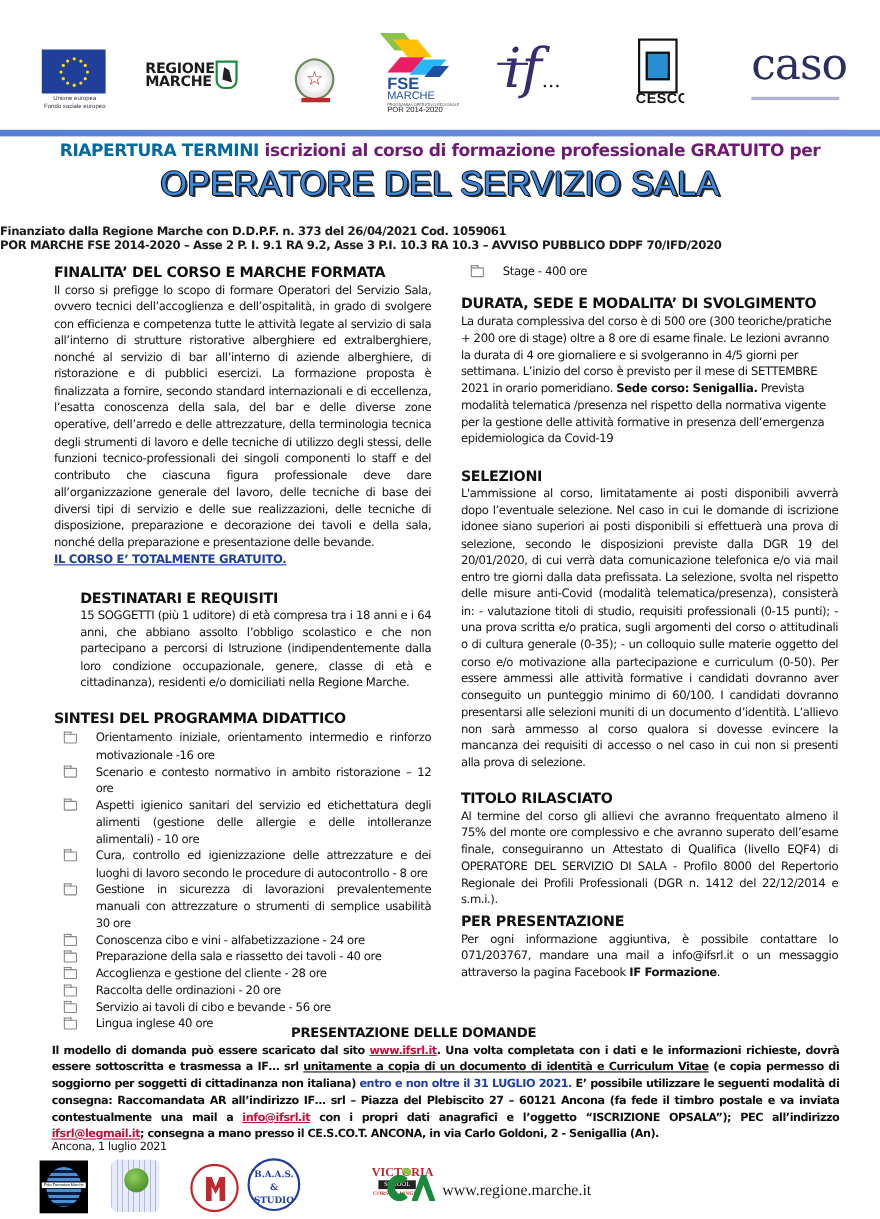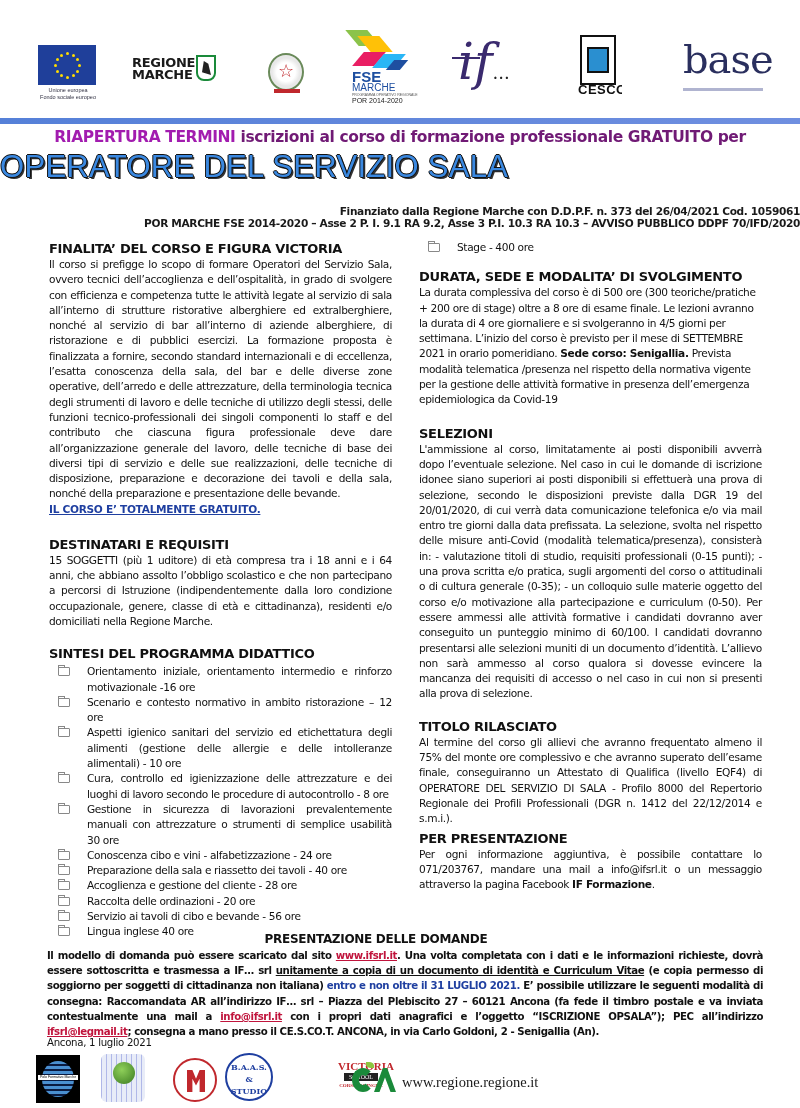--- a/index.html
+++ b/index.html
@@ -34,26 +34,26 @@
   .ifl .bar { position: absolute; left: -6px; top: 22px; width: 28px; height: 2px; background: #3a2a6e; }
   .cescot { left: 580px; top: 10px; width: 36px; height: 50px; border: 2px solid #111; background: #fff; }
   .cescot .inner { position: absolute; left: 5px; top: 10px; width: 22px; height: 26px; background: #2a8fd0; border: 2px solid #111; }
   .cescot-txt { position: absolute; left: 578px; top: 58px; width: 44px; font-size: 13px; font-weight: bold; color: #111; letter-spacing: 0.5px; height: 12px; overflow: hidden; line-height: 14px; }
   .lian { left: 683px; top: 12px; font-family: "DejaVu Serif", serif; font-size: 40px; color: #2a2f5e; line-height: 44px; letter-spacing: -1px; }
   .lian-bar { position: absolute; left: 683px; top: 63px; width: 80px; height: 3px; background: #b0b4d0; }
 
   .top-rule { position: absolute; left: 0; top: 118px; width: 800px; height: 6px; background: linear-gradient(90deg, #5580d8 0%, #6f8fe0 100%); }
 
   .headline { position: absolute; left: 0; top: 128px; width: 800px; text-align: center; font-size: 15.5px; font-weight: bold; font-family: "DejaVu Sans", sans-serif; letter-spacing: -0.4px; }
-  .headline .red { color: #a21caf; }
+  .headline .red { color: #0369a1; }
   .headline .blk { color: #701a75; }
 
-  .main-title { position: absolute; left: 0; top: 149px; width: 800px; font-size: 31px; font-weight: normal; font-family: "Liberation Sans", sans-serif; color: #3a88e0; letter-spacing: 0.3px; text-shadow: 1px 0 0 #111, -1px 0 0 #111, 0 1px 0 #111, 0 -1px 0 #111, 2px 2px 0 #333; }
-
-  .fin1, .fin2 { position: absolute; left: 0; width: 800px; text-align: right; font-size: 10.6px; font-weight: bold; color: #1a1a1a; font-family: "DejaVu Sans", sans-serif; letter-spacing: -0.35px; }
+  .main-title { position: absolute; left: 0; top: 149px; width: 800px; text-align: center; font-size: 31px; font-weight: normal; font-family: "Liberation Sans", sans-serif; color: #3a88e0; letter-spacing: 0.3px; text-shadow: 1px 0 0 #111, -1px 0 0 #111, 0 1px 0 #111, 0 -1px 0 #111, 2px 2px 0 #333; }
+
+  .fin1, .fin2 { position: absolute; left: 0; width: 800px; text-align: left; font-size: 10.6px; font-weight: bold; color: #1a1a1a; font-family: "DejaVu Sans", sans-serif; letter-spacing: -0.35px; }
   .fin1 { top: 205px; }
   .fin2 { top: 217px; }
 
   
   .col { position: absolute; font-family: "DejaVu Sans", sans-serif; color: #111; }
   .col-left { left: 49px; top: 241px; width: 343px; }
   .col-right { left: 419px; top: 240px; width: 343px; }
   .sec-title { font-size: 13px; font-weight: bold; letter-spacing: -0.3px; color: #111; line-height: 16px; }
   .para { font-size: 10.6px; line-height: 15.3px; text-align: justify; letter-spacing: -0.35px; }
   .gratuito { font-size: 10.6px; line-height: 15px; font-weight: bold; color: #1f3fa0; text-decoration: underline; letter-spacing: -0.3px; }
@@ -134,44 +134,44 @@
     <span class="t3">PROGRAMMA OPERATIVO REGIONALE</span>
     <span class="t4">POR 2014-2020</span>
   </div>
   <div class="logo ifl">
     <span class="bar"></span><span>if</span><span class="dots">...</span>
   </div>
   <div class="logo cescot">
       <span class="inner"></span>
     </div>
   <div class="cescot-txt">CESCOT</div>
-  <div class="logo lian">base</div>
+  <div class="logo lian">caso</div>
   <div class="lian-bar"></div>
 </div>
 
 <div class="top-rule"></div>
 
 <div class="headline">
   <span class="red">RIAPERTURA TERMINI</span>
   <span class="blk">iscrizioni al corso di formazione professionale GRATUITO per</span>
 </div>
 
 <h1 class="main-title">OPERATORE DEL SERVIZIO SALA</h1>
 
 <div class="fin1">Finanziato dalla Regione Marche con D.D.P.F. n. 373 del 26/04/2021 Cod. 1059061</div>
 <div class="fin2">POR MARCHE FSE 2014-2020 – Asse 2 P. I. 9.1 RA 9.2, Asse 3 P.I. 10.3 RA 10.3 – AVVISO PUBBLICO DDPF 70/IFD/2020</div>
 
 <div class="col col-left">
   <div>
-    <h2 class="sec-title">FINALITA’ DEL CORSO E FIGURA VICTORIA</h2>
+    <h2 class="sec-title">FINALITA’ DEL CORSO E MARCHE FORMATA</h2>
     <p class="para">Il corso si prefigge lo scopo di formare Operatori del Servizio Sala, ovvero tecnici dell’accoglienza e dell’ospitalità, in grado di svolgere con efficienza e competenza tutte le attività legate al servizio di sala all’interno di strutture ristorative alberghiere ed extralberghiere, nonché al servizio di bar all’interno di aziende alberghiere, di ristorazione e di pubblici esercizi. La formazione proposta è finalizzata a fornire, secondo standard internazionali e di eccellenza, l’esatta conoscenza della sala, del bar e delle diverse zone operative, dell’arredo e delle attrezzature, della terminologia tecnica degli strumenti di lavoro e delle tecniche di utilizzo degli stessi, delle funzioni tecnico-professionali dei singoli componenti lo staff e del contributo che ciascuna figura professionale deve dare all’organizzazione generale del lavoro, delle tecniche di base dei diversi tipi di servizio e delle sue realizzazioni, delle tecniche di disposizione, preparazione e decorazione dei tavoli e della sala, nonché della preparazione e presentazione delle bevande.</p>
     <p class="gratuito">IL CORSO E’ TOTALMENTE GRATUITO.</p>
   </div>
 
-  <div style="margin-top:20px;">
+  <div style="margin-top:20px;margin-left:24px;">
     <h2 class="sec-title">DESTINATARI E REQUISITI</h2>
     <p class="para">15 SOGGETTI (più 1 uditore) di età compresa tra i 18 anni e i 64 anni, che abbiano assolto l’obbligo scolastico e che non partecipano a percorsi di Istruzione (indipendentemente dalla loro condizione occupazionale, genere, classe di età e cittadinanza), residenti e/o domiciliati nella Regione Marche.</p>
   </div>
 
   <div style="margin-top:17px;">
     <h2 class="sec-title">SINTESI DEL PROGRAMMA DIDATTICO</h2>
     <ul class="prog-list">
       <li><span class="folder"></span><span>Orientamento iniziale, orientamento intermedio e rinforzo motivazionale -16 ore</span></li>
       <li><span class="folder"></span><span>Scenario e contesto normativo in ambito ristorazione – 12 ore</span></li>
       <li><span class="folder"></span><span>Aspetti igienico sanitari del servizio ed etichettatura degli alimenti (gestione delle allergie e delle intolleranze alimentali) - 10 ore</span></li>
@@ -244,13 +244,13 @@
 <div class="footer-logo victoria">
   <div class="v1">VICTORIA</div>
   <div class="v2">SCHOOL</div>
   <div class="v3">CORSI DI LINGUE</div>
 </div>
 <div class="footer-logo cia">
   <span class="leaf"></span>
     <span class="c1"></span>
     <span class="c2"></span>
 </div>
-<div class="regione-url">www.regione.regione.it</div>
+<div class="regione-url">www.regione.marche.it</div>
 
 </body></html>

